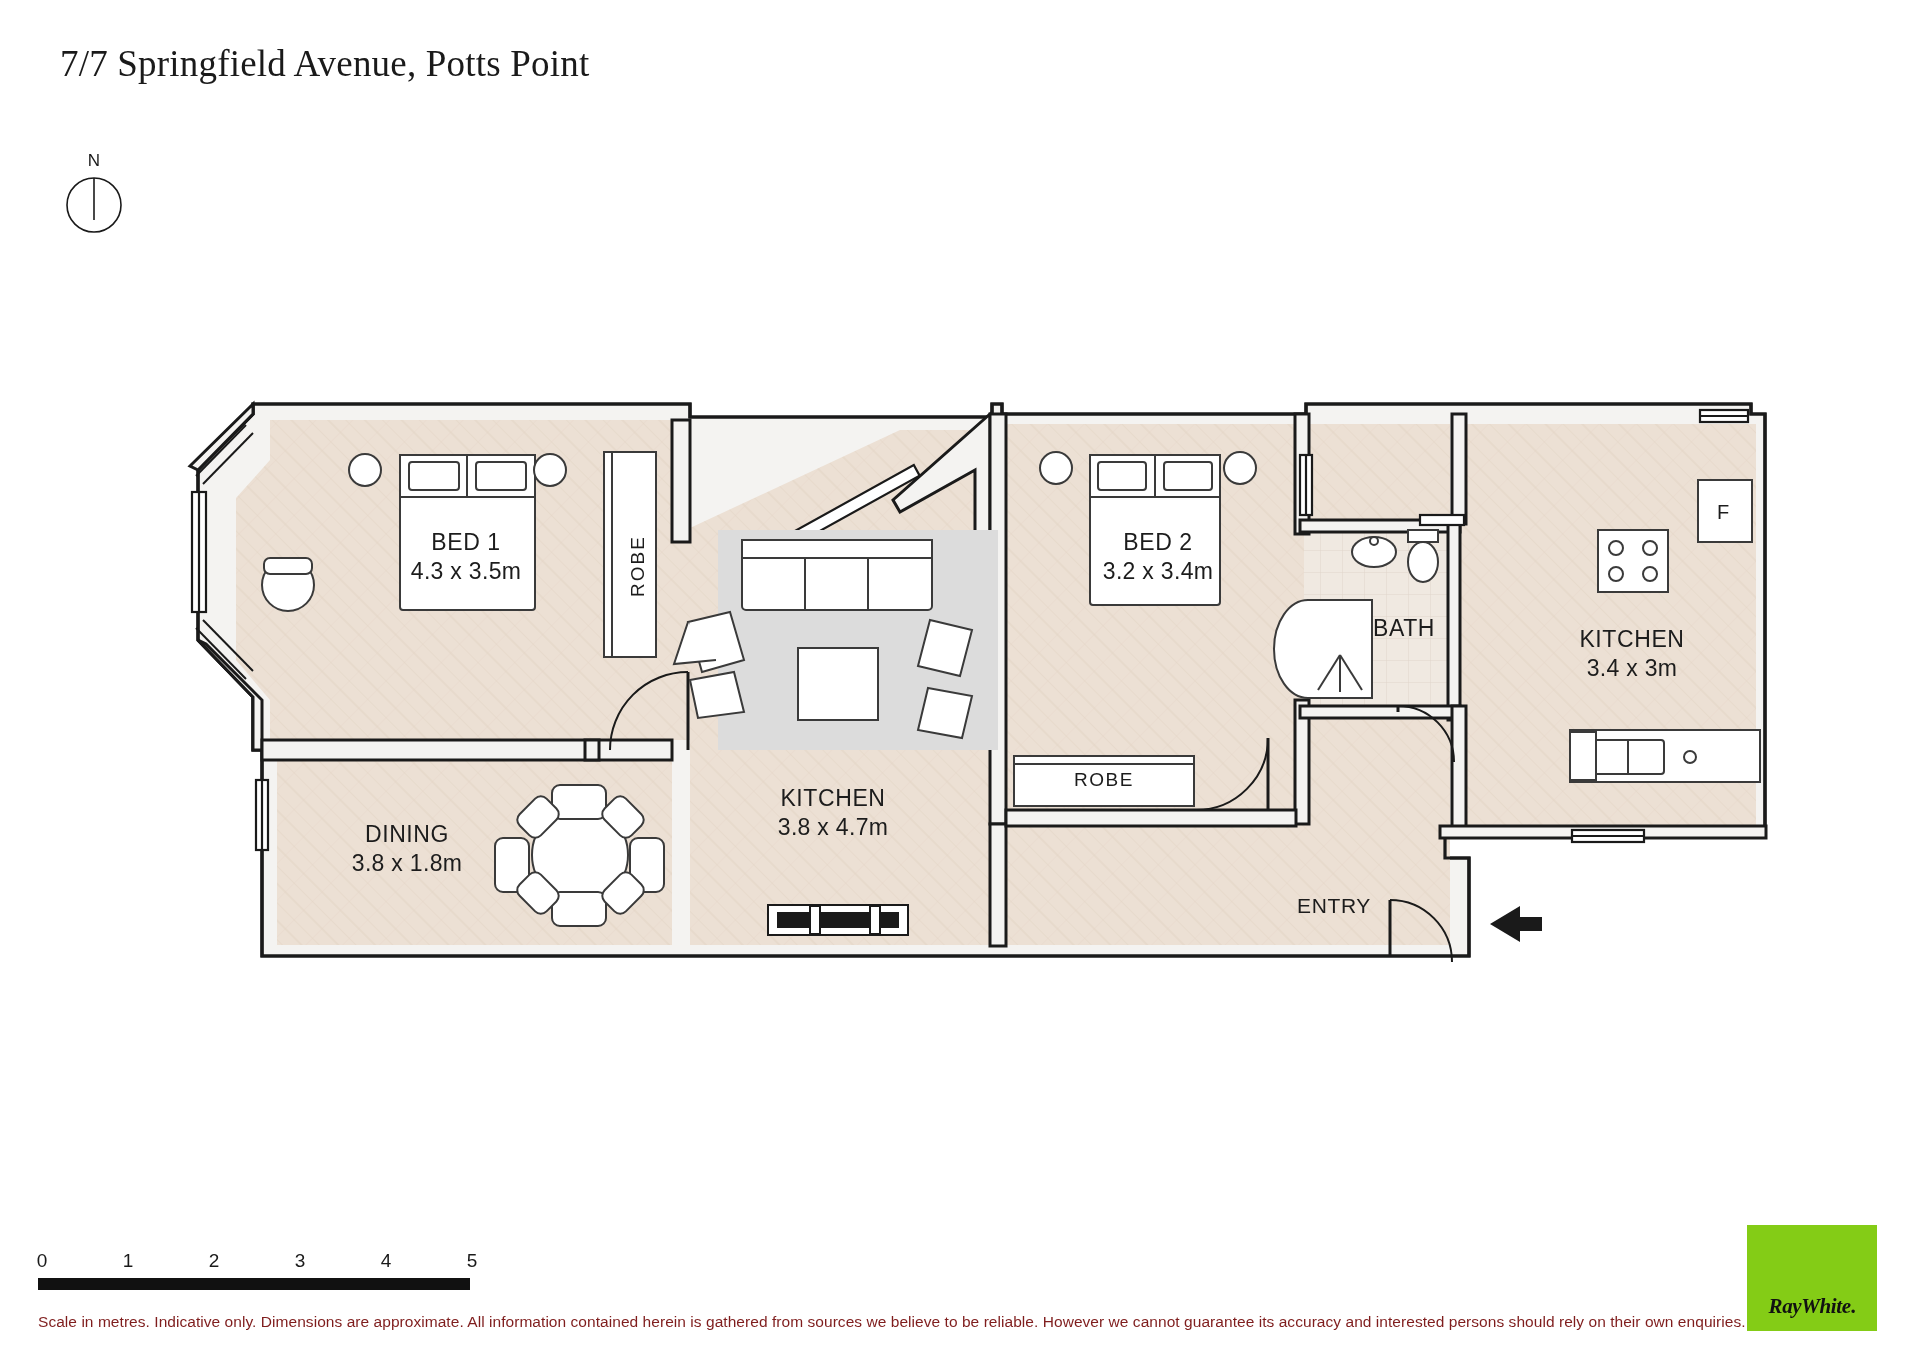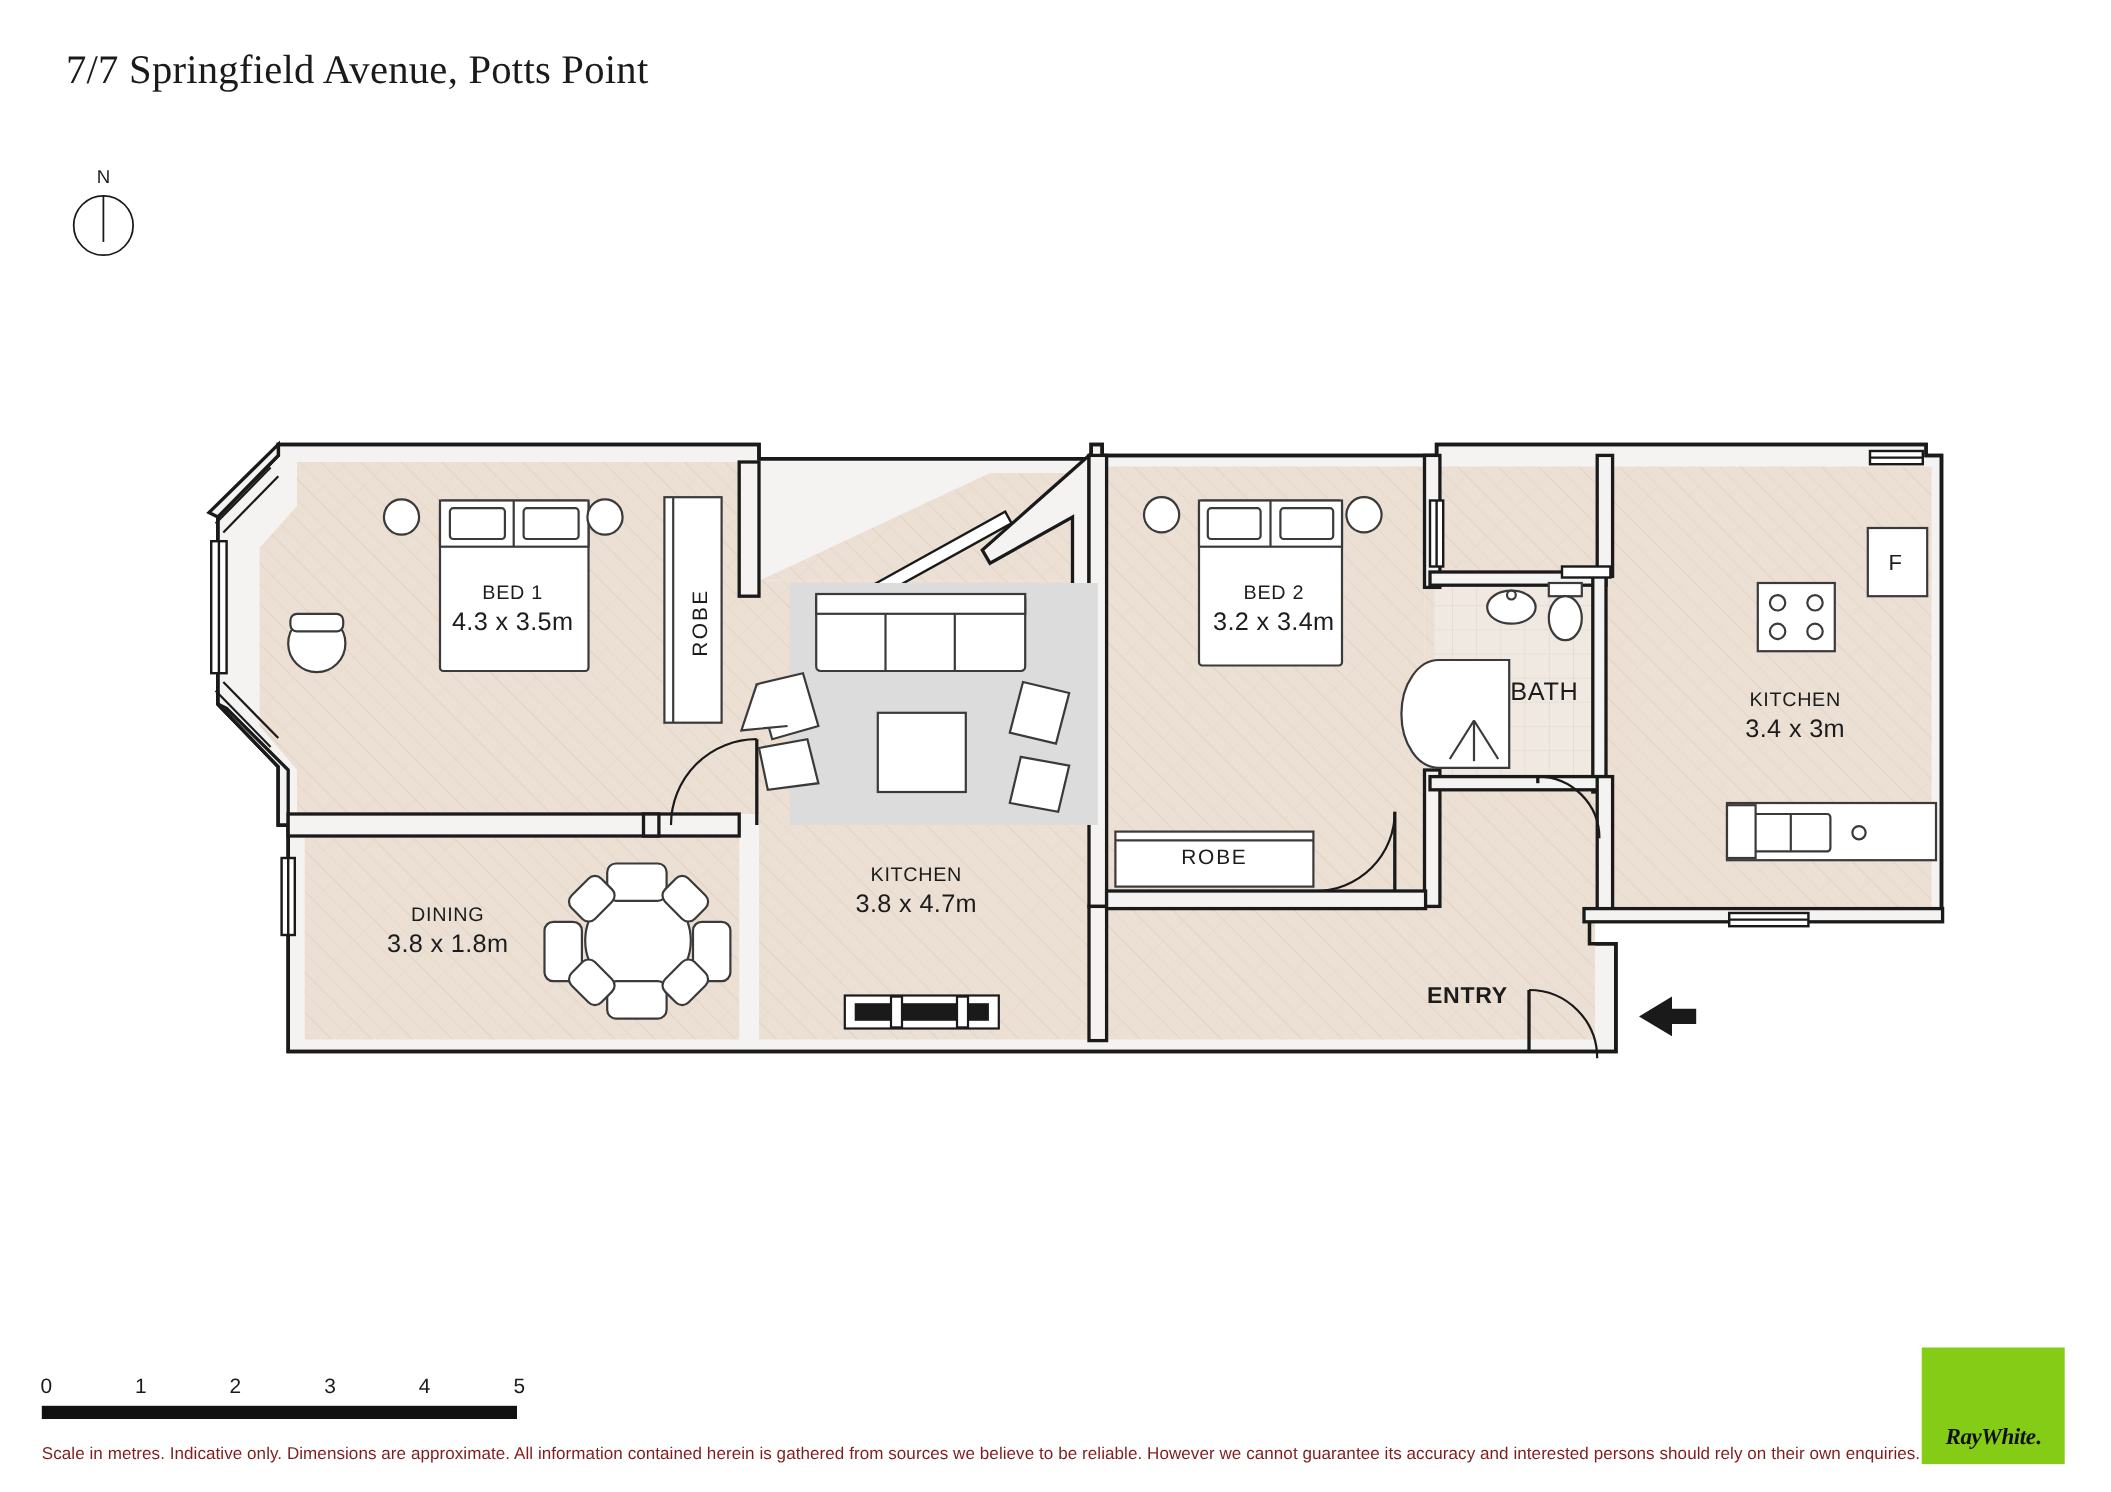--- a/index.html
+++ b/index.html
@@ -50,21 +50,21 @@
   
   .room-label {
     position: absolute;
     text-align: center;
     color: #1c1c1c;
     font-family: "Liberation Sans", sans-serif;
     line-height: 1.25;
     white-space: nowrap;
   }
   .room-label .rl-name {
-    font-size: 18px;
+    font-size: 23px;
     letter-spacing: 0.6px;
   }
   .room-label .rl-dims {
     font-size: 23px;
     letter-spacing: 0.3px;
   }
   .room-label.small .rl-name {
     font-size: 19px;
     letter-spacing: 1.6px;
   }
@@ -458,21 +458,21 @@
 <div class="room-label" style="left:1632px; top:625px; transform:translate(-50%,0);">
   <div class="rl-name">KITCHEN</div>
   <div class="rl-dims">3.4 x 3m</div>
 </div>
 
 <div class="room-label small" style="left:1404px; top:614px; transform:translate(-50%,0);">
   <div class="rl-name" style="font-size:23px; letter-spacing:0.6px;">BATH</div>
 </div>
 
 <div class="room-label small" style="left:1334px; top:893px; transform:translate(-50%,0);">
-  <div class="rl-name" style="font-size:21px; letter-spacing:0.6px;font-weight:bold;">ENTRY</div>
+  <div class="rl-name" style="font-size:21px; letter-spacing:0.6px;">ENTRY</div>
 </div>
 
 <div class="vert-label" style="left:598px; top:555px; width:80px; text-align:center;">ROBE</div>
 
 <div class="room-label small" style="left:1104px; top:768px; transform:translate(-50%,0);">
   <div class="rl-name">ROBE</div>
 </div>
 
 <div class="room-label small" style="left:1723px; top:500px; transform:translate(-50%,0);">
   <div class="rl-name" style="font-size:20px; letter-spacing:0;">F</div>

